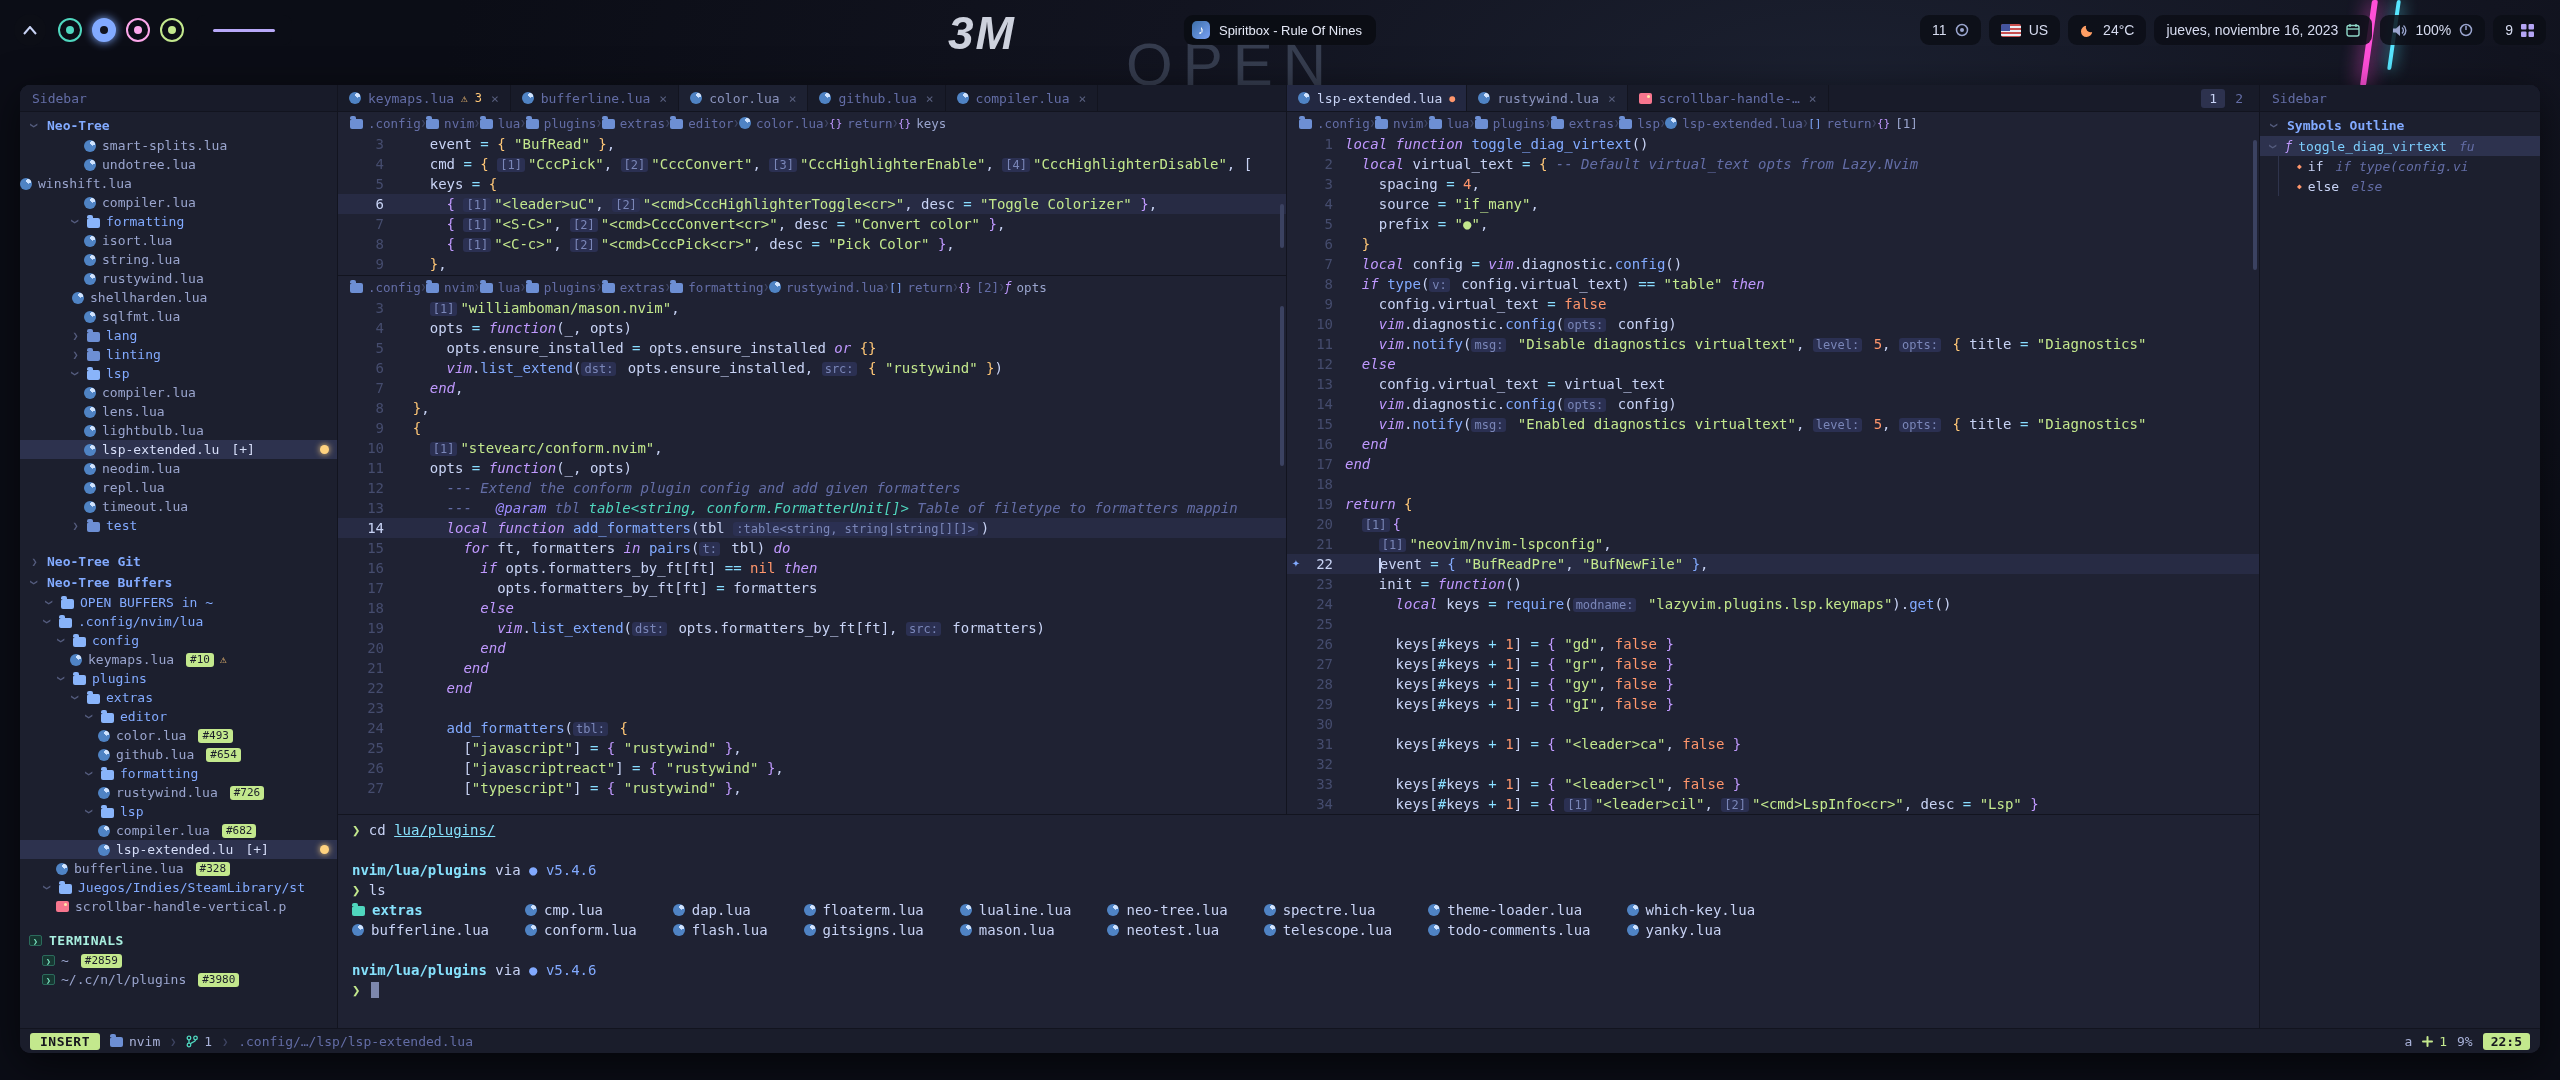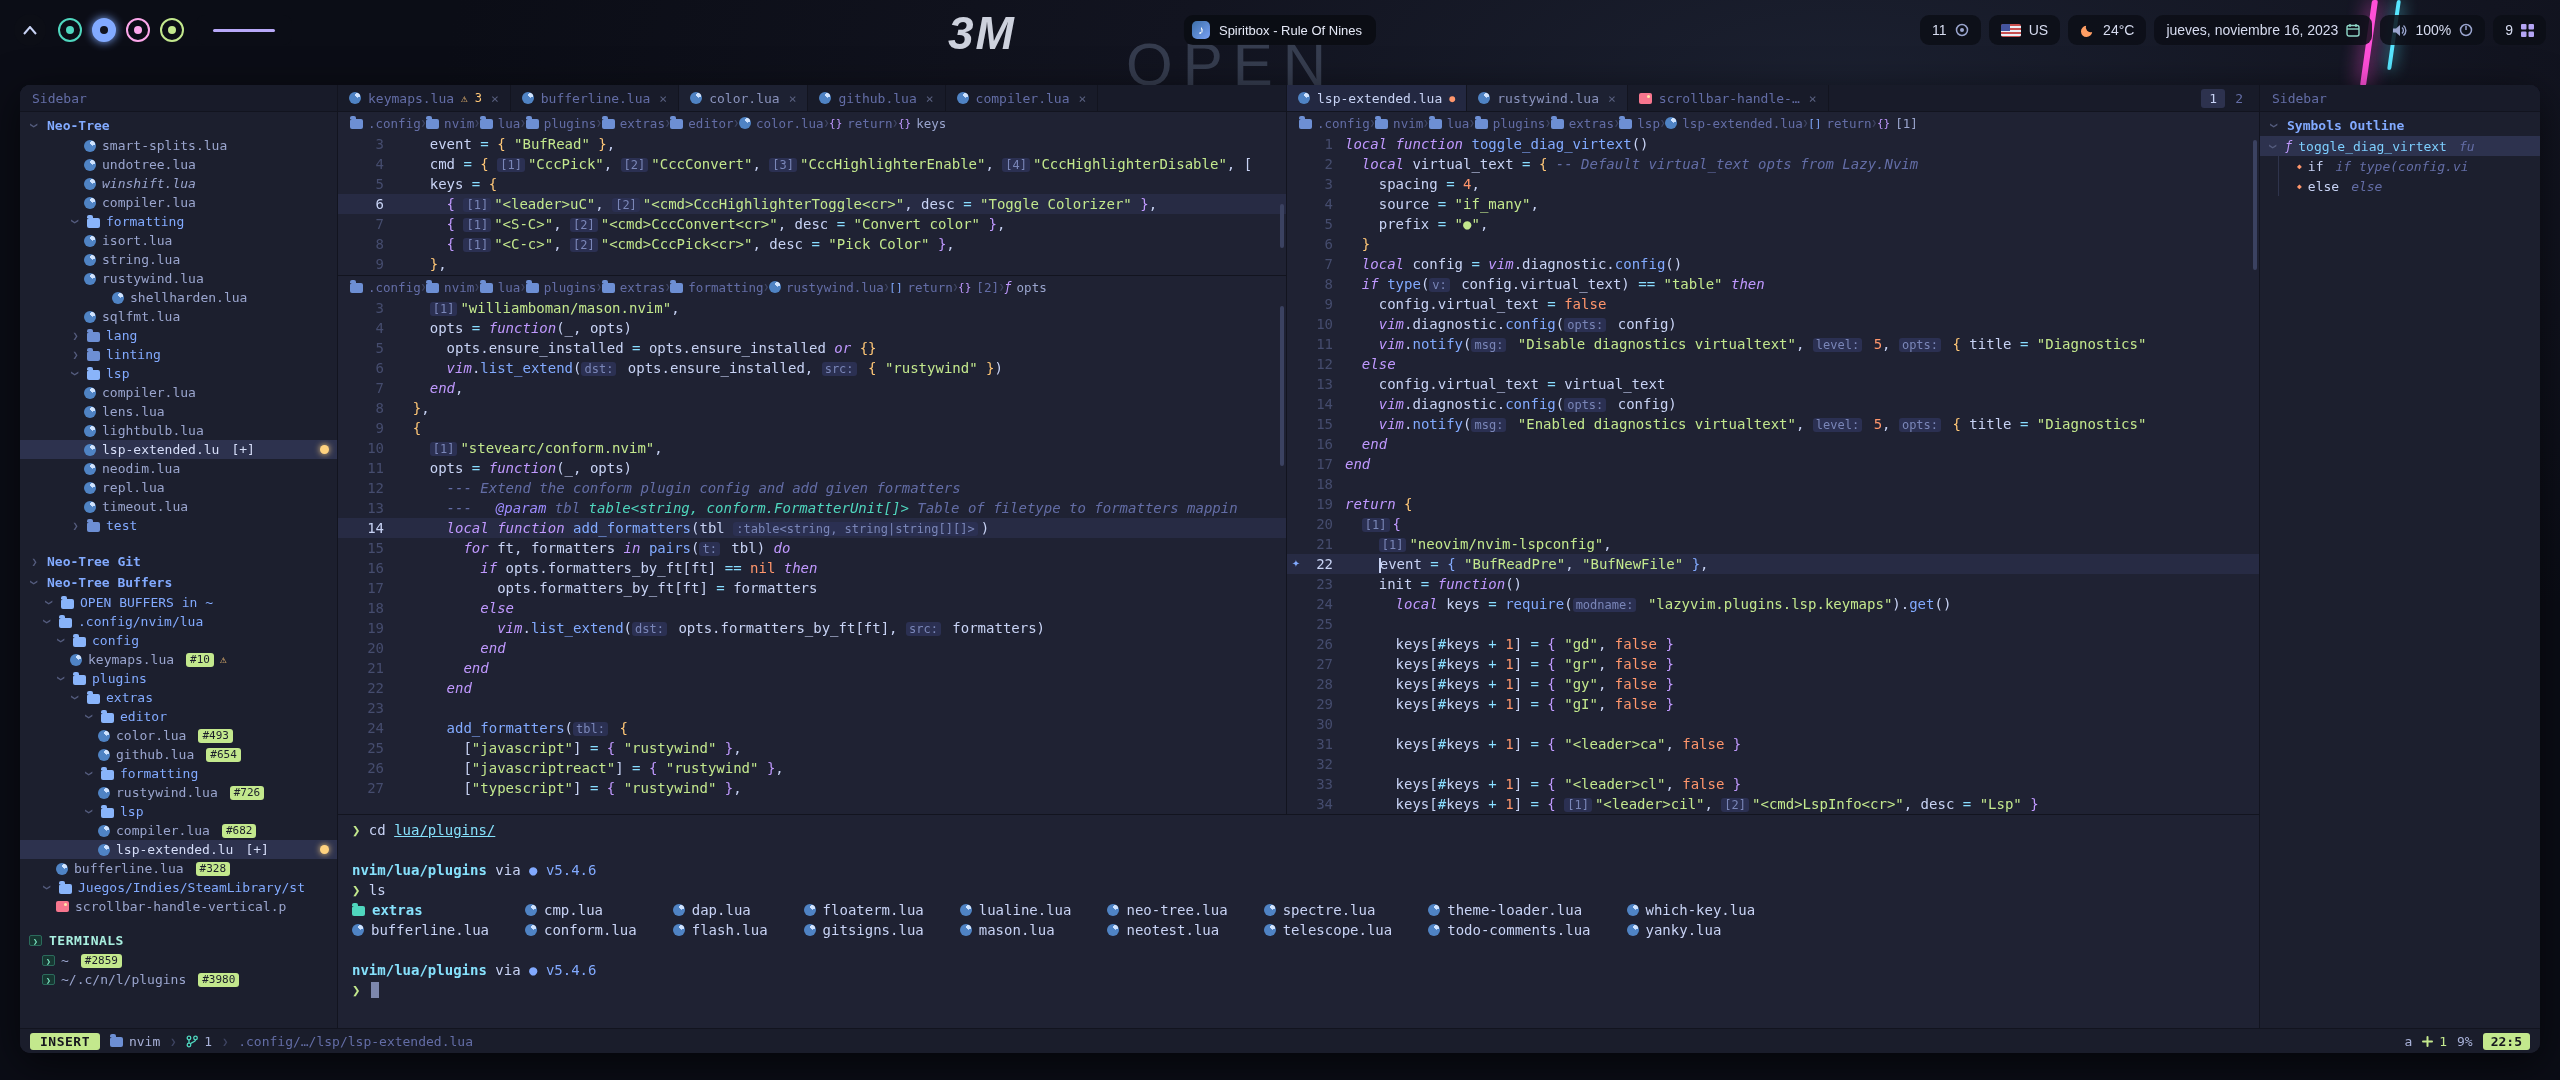--- a/index.html
+++ b/index.html
@@ -271,21 +271,21 @@
           </div>
           <div id="neotree-list">
               <div class="trow" style="padding-left: 64px;">
                 <span class="ic ic-lua"></span>
                 <span class="tlabel">smart-splits.lua</span>
               </div>
               <div class="trow" style="padding-left: 64px;">
                 <span class="ic ic-lua"></span>
                 <span class="tlabel">undotree.lua</span>
               </div>
-              <div class="trow" style="padding-left: 64px; font-style: italic;">
+              <div class="trow" style="">
                 <span class="ic ic-lua"></span>
                 <span class="tlabel">winshift.lua</span>
               </div>
               <div class="trow" style="padding-left: 64px;">
                 <span class="ic ic-lua"></span>
                 <span class="tlabel">compiler.lua</span>
               </div>
               <div class="trow" style="padding-left: 50px;">
                 <span class="chev open">❯</span>
                 <span class="ic ic-folder open"></span>
@@ -296,21 +296,21 @@
                 <span class="tlabel">isort.lua</span>
               </div>
               <div class="trow" style="padding-left: 64px;">
                 <span class="ic ic-lua"></span>
                 <span class="tlabel">string.lua</span>
               </div>
               <div class="trow" style="padding-left: 64px;">
                 <span class="ic ic-lua"></span>
                 <span class="tlabel">rustywind.lua</span>
               </div>
-              <div class="trow" style="padding-left: 92px;">
+              <div class="trow" style="padding-left: 52px;">
                 <span class="ic ic-lua"></span>
                 <span class="tlabel">shellharden.lua</span>
               </div>
               <div class="trow" style="padding-left: 64px;">
                 <span class="ic ic-lua"></span>
                 <span class="tlabel">sqlfmt.lua</span>
               </div>
               <div class="trow" style="padding-left: 50px;">
                 <span class="chev">❯</span>
                 <span class="ic ic-folder"></span>

